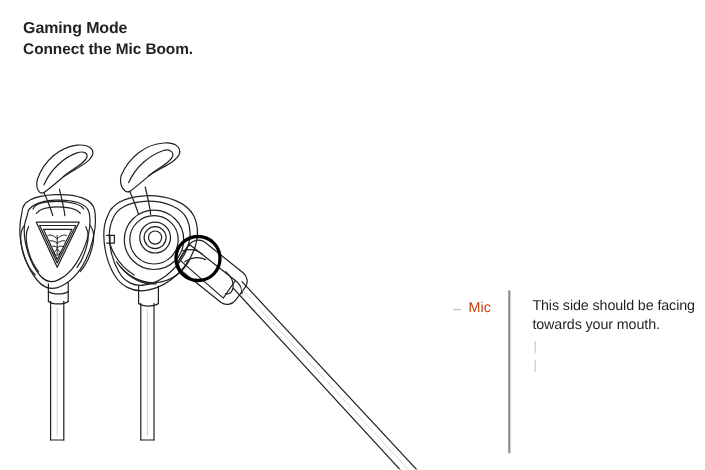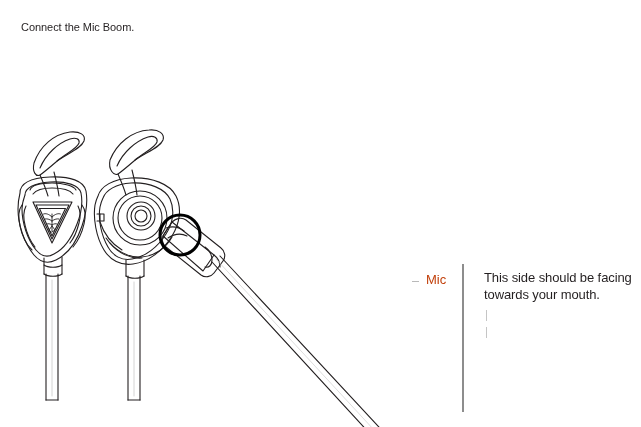--- a/index.html
+++ b/index.html
@@ -30,22 +30,22 @@
   .headline {
     font-size: 14.5px;
     font-weight: bold;
     line-height: 17px;
     letter-spacing: -0.1px;
     color: #231f20;
     margin: 0;
     white-space: nowrap;
   }
   .subhead {
-    font-size: 11px;
-    font-weight: normal;
+    font-size: 14px;
+    font-weight: bold;
     line-height: 17px;
     letter-spacing: -0.05px;
     color: #231f20;
     margin: 1px 0 0 0;
     white-space: nowrap;
   }
 
   
   .illustration {
     position: absolute;
@@ -107,20 +107,21 @@
   }
   .tick-1 { left: 486px; top: 310px; }
   .tick-2 { left: 486px; top: 327px; }
 </style>
 </head>
 <body>
 
 <div id="page">
 
   <div class="heading-block">
+    <div class="headline">Gaming Mode</div>
     <div class="subhead">Connect the Mic Boom.</div>
   </div>
 
   <div class="illustration">
     <svg width="641" height="317" viewBox="0 0 641 317" xmlns="http://www.w3.org/2000/svg">
       <g fill="none" stroke="#231f20" stroke-width="1.1" stroke-linecap="round" stroke-linejoin="round">
 
         <g>
 
           <path d="M34 53 C40 36 54 24 70 22 C80 21 86 25 84 31

